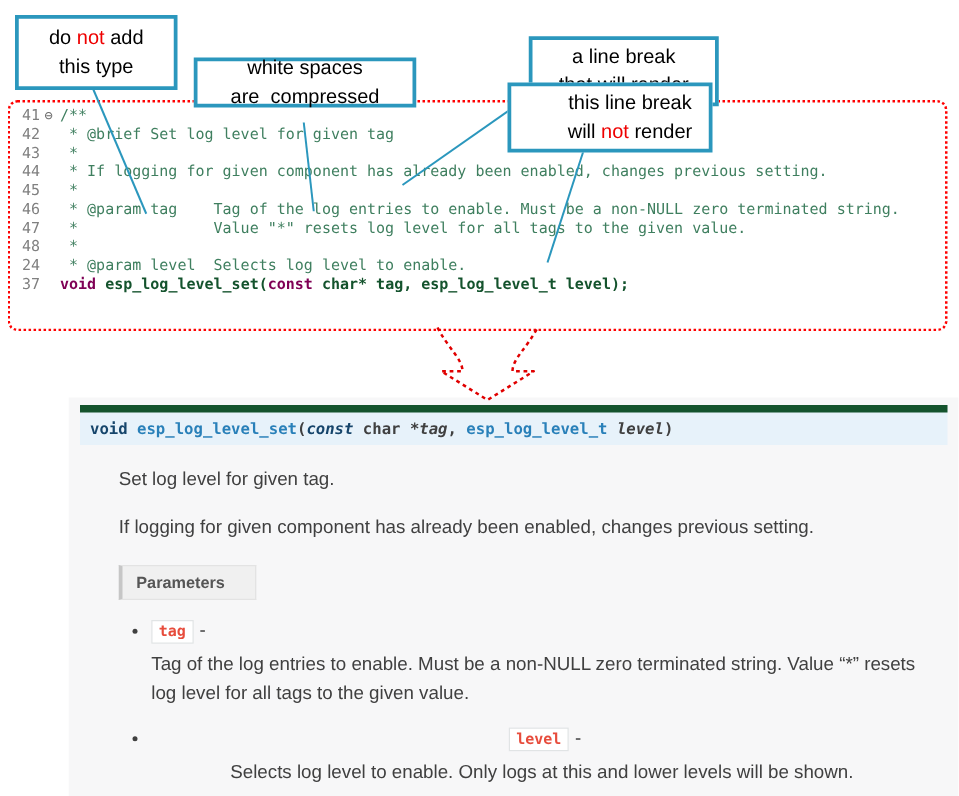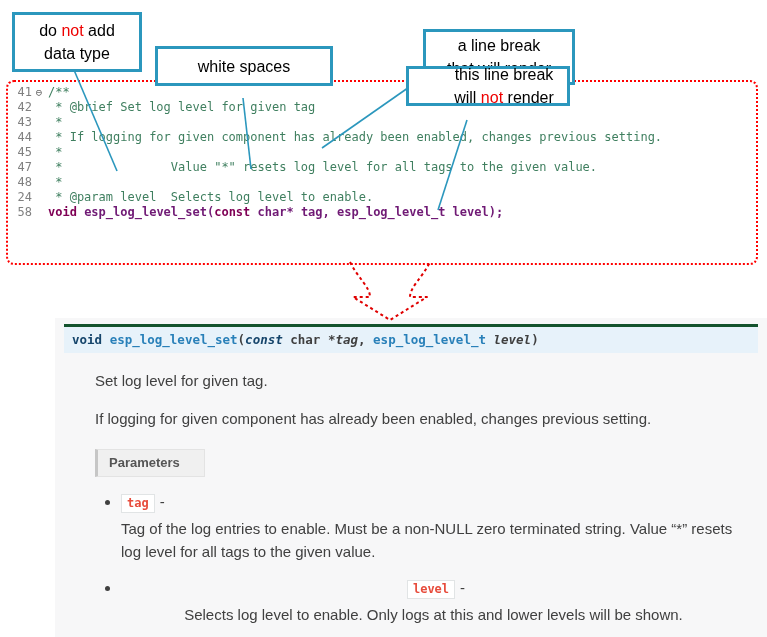--- a/index.html
+++ b/index.html
@@ -20,26 +20,26 @@
   
   .code-block{position:absolute;left:6px;top:80px;width:752px;height:185px;box-sizing:border-box;
               border:2px dotted #ff0000;border-radius:8px;background:#fff;padding-top:3px;z-index:1;
               font-family:"DejaVu Sans Mono",monospace;font-size:12px;line-height:15px;overflow:hidden;}
   .code-line{display:flex;height:15px;}
   .gutter-num{width:24px;flex:0 0 24px;text-align:right;color:#808080;}
   .gutter-fold{width:14px;flex:0 0 14px;text-align:center;color:#6a6a6a;font-size:11px;}
   .code-text{white-space:pre;margin-left:2px;}
   .seg-comment{color:#3f7f5f;}
   .seg-keyword{color:#7f0055;font-weight:bold;}
-  .seg-code{color:#701a75;font-weight:bold;}
+  .seg-code{color:#14532d;font-weight:bold;}
 
   
   .docs-panel{position:absolute;left:55px;top:318px;width:712px;height:319px;background:#f7f7f8;
               z-index:0;color:#404040;font-size:15px;}
-  .sig-bar{margin:6px 9px 0 9px;border-top:3px solid #14532d;background:#e7f2fa;
+  .sig-bar{margin:6px 9px 0 9px;border-top:6px solid #14532d;background:#e7f2fa;
            padding:5px 8px 6px 8px;font-family:"DejaVu Sans Mono",monospace;font-size:12.5px;font-weight:bold;}
   .s-kw{color:#16456b;}
   .s-name{color:#2980b9;}
   .s-punct{color:#404040;}
   .s-const{color:#16456b;font-style:italic;}
   .s-type{color:#404040;}
   .s-param{color:#404040;font-style:italic;}
   .s-typelink{color:#2980b9;}
   .docs-body{padding:0 16px 0 40px;}
   .docs-para{margin:17px 0 0 0;line-height:21px;}
@@ -80,61 +80,67 @@
           <span class="gutter-num">44</span>
           <span class="gutter-fold"></span>
           <span class="code-text"><span class="seg-comment"> * If logging for given component has already been enabled, changes previous setting.</span></span>
         </div>
         <div class="code-line">
           <span class="gutter-num">45</span>
           <span class="gutter-fold"></span>
           <span class="code-text"><span class="seg-comment"> *</span></span>
         </div>
         <div class="code-line">
+          <span class="gutter-num">46</span>
+          <span class="gutter-fold"></span>
+          <span class="code-text"><span class="seg-comment"> * @param tag    Tag of the log entries to enable. Must be a non-NULL zero terminated string.</span></span>
+        </div>
+        <div class="code-line">
           <span class="gutter-num">47</span>
           <span class="gutter-fold"></span>
           <span class="code-text"><span class="seg-comment"> *               Value "*" resets log level for all tags to the given value.</span></span>
         </div>
         <div class="code-line">
           <span class="gutter-num">48</span>
           <span class="gutter-fold"></span>
           <span class="code-text"><span class="seg-comment"> *</span></span>
         </div>
         <div class="code-line">
           <span class="gutter-num">24</span>
           <span class="gutter-fold"></span>
           <span class="code-text"><span class="seg-comment"> * @param level  Selects log level to enable.</span></span>
         </div>
         <div class="code-line">
-          <span class="gutter-num">58</span>
+          <span class="gutter-num">37</span>
           <span class="gutter-fold"></span>
           <span class="code-text"><span class="seg-keyword">void</span><span class="seg-code"> esp_log_level_set(</span><span class="seg-keyword">const</span><span class="seg-code"> char* tag, esp_log_level_t level);</span></span>
         </div>
       </div>
   </div>
 
   <svg class="connectors" viewBox="0 0 767 637">
     <line x1="74" y1="70" x2="117" y2="171" stroke="#2b97bd" stroke-width="1.6"></line>
     <line x1="243" y1="98" x2="251" y2="169" stroke="#2b97bd" stroke-width="1.6"></line>
     <line x1="445" y1="62" x2="322" y2="148" stroke="#2b97bd" stroke-width="1.6"></line>
     <line x1="467" y1="120" x2="438" y2="210" stroke="#2b97bd" stroke-width="1.6"></line>
   </svg>
 
   <div class="callout" style="left:12px;top:12px;width:130px;height:60px;">
       <div class="callout-line"><span>do </span><span class="red">not</span><span> add</span></div>
-      <div class="callout-line"><span>data type</span></div>
+      <div class="callout-line"><span>this type</span></div>
     </div>
   <div class="callout" style="left:155px;top:46px;width:178px;height:40px;">
       <div class="callout-line"><span>white spaces</span></div>
+      <div class="callout-line"><span>are  compressed</span></div>
     </div>
   <div class="callout" style="left:423px;top:8px;width:152px;height:56px;margin-top:21px;">
       <div class="callout-line"><span>a line break</span></div>
       <div class="callout-line"><span>that will render</span></div>
     </div>
-  <div class="callout" style="left:406px;top:66px;width:164px;height:40px;padding-left:32px;">
+  <div class="callout" style="left:406px;top:66px;width:164px;height:56px;padding-left:32px;">
       <div class="callout-line"><span>this line break</span></div>
       <div class="callout-line"><span>will </span><span class="red">not</span><span> render</span></div>
     </div>
 
   <svg class="arrow-svg" viewBox="0 0 100 64">
     <path d="M10,2 C18,18 30,27 30,37 L13,37 L50,60 L87,37 L70,37 C70,27 82,18 90,2" fill="none" stroke="#e00000" stroke-width="2" stroke-dasharray="3,3" stroke-linejoin="round"></path>
   </svg>
 
   <div class="docs-panel">
     <div class="sig-bar">

